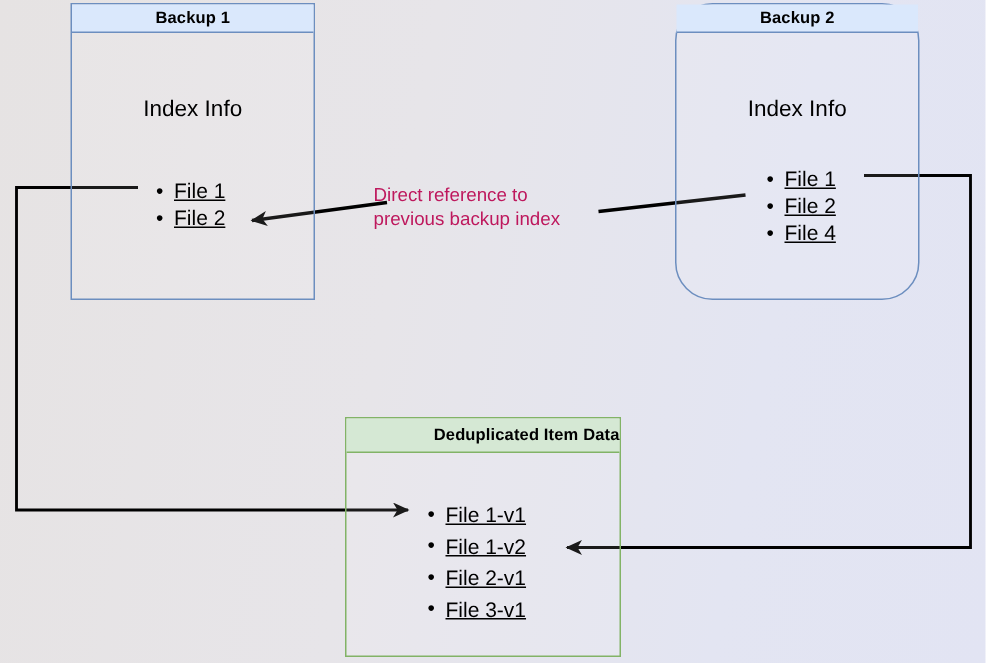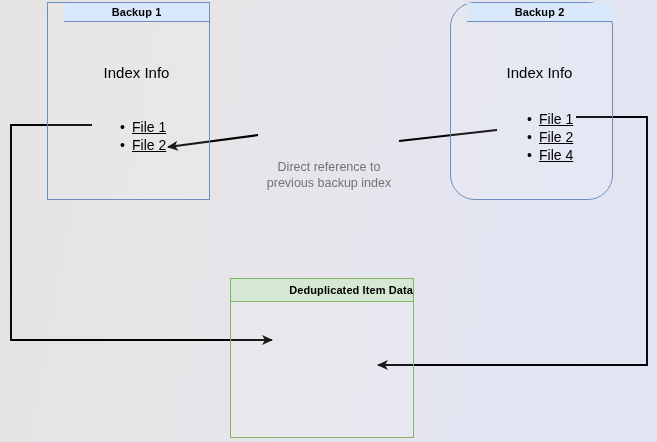--- a/index.html
+++ b/index.html
@@ -28,21 +28,20 @@
     height: 442px;
     pointer-events: none;
   }
   .node {
     position: absolute;
     box-sizing: border-box;
   }
   .node-blue {
     border: 1px solid #6c8ebf;
     background: rgba(255,255,255,0.10);
-    padding-left: 16px;
   }
   .node-blue .node-header {
     background: #dae8fc;
     border-bottom: 1px solid #6c8ebf;
     color: #000;
     font-size: 11px;
     font-weight: bold;
     text-align: center;
     line-height: 18px;
     height: 18px;
@@ -97,24 +96,23 @@
     position: absolute;
     left: -12px;
     top: 0;
     font-size: 14px;
     line-height: 18px;
   }
   .edge-label {
     position: absolute;
     font-size: 12.5px;
     line-height: 16px;
-    color: #737373;
-    text-align: center;
+    color: #be185d;
+    text-align: left;
     white-space: nowrap;
-    margin-top: 37px;
   }
 </style>
 </head>
 <body>
 
 <div id="canvas">
 
   <svg class="svg-layer" viewBox="0 0 657 442" xmlns="http://www.w3.org/2000/svg">
     <defs>
       <marker id="arrowEnd" markerWidth="12" markerHeight="12" refX="10" refY="5" orient="auto" markerUnits="userSpaceOnUse">
@@ -149,20 +147,28 @@
       <ul class="file-list" style="left:58px; top:88px;">
         <li>File 1</li>
         <li>File 2</li>
         <li>File 4</li>
       </ul>
     </div>
   </div>
 
   <div class="node node-green" style="left:230px; top:278px; width:184px; height:160px;">
     <div class="node-header">Deduplicated Item Data</div>
+    <div class="node-body">
+      <ul class="file-list" style="left:52px; top:31px; line-height:21px;">
+        <li style="line-height:21px;">File 1-v1</li>
+        <li style="line-height:21px;">File 1-v2</li>
+        <li style="line-height:21px;">File 2-v1</li>
+        <li style="line-height:21px;">File 3-v1</li>
+      </ul>
+    </div>
   </div>
 
   <div class="edge-label" style="left:249px; top:122px; width:160px;">
     <div>Direct reference to</div>
     <div>previous backup index</div>
   </div>
 
 </div>
 
 </body></html>

